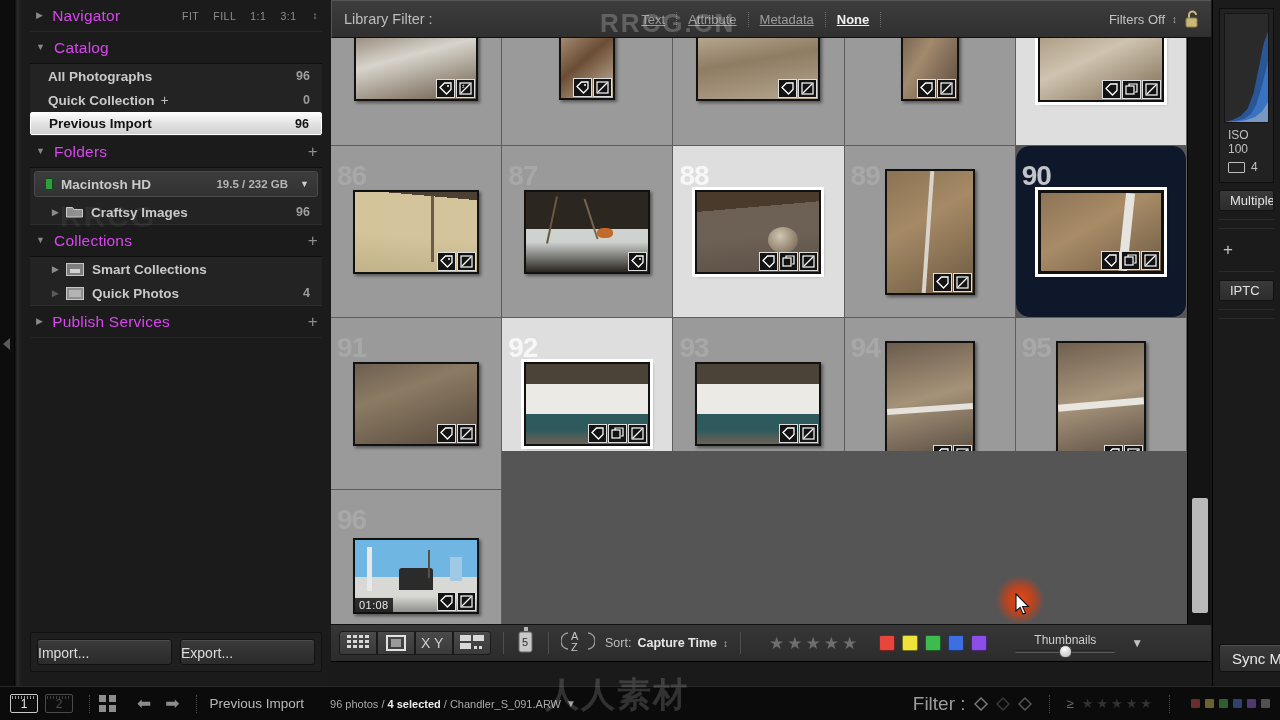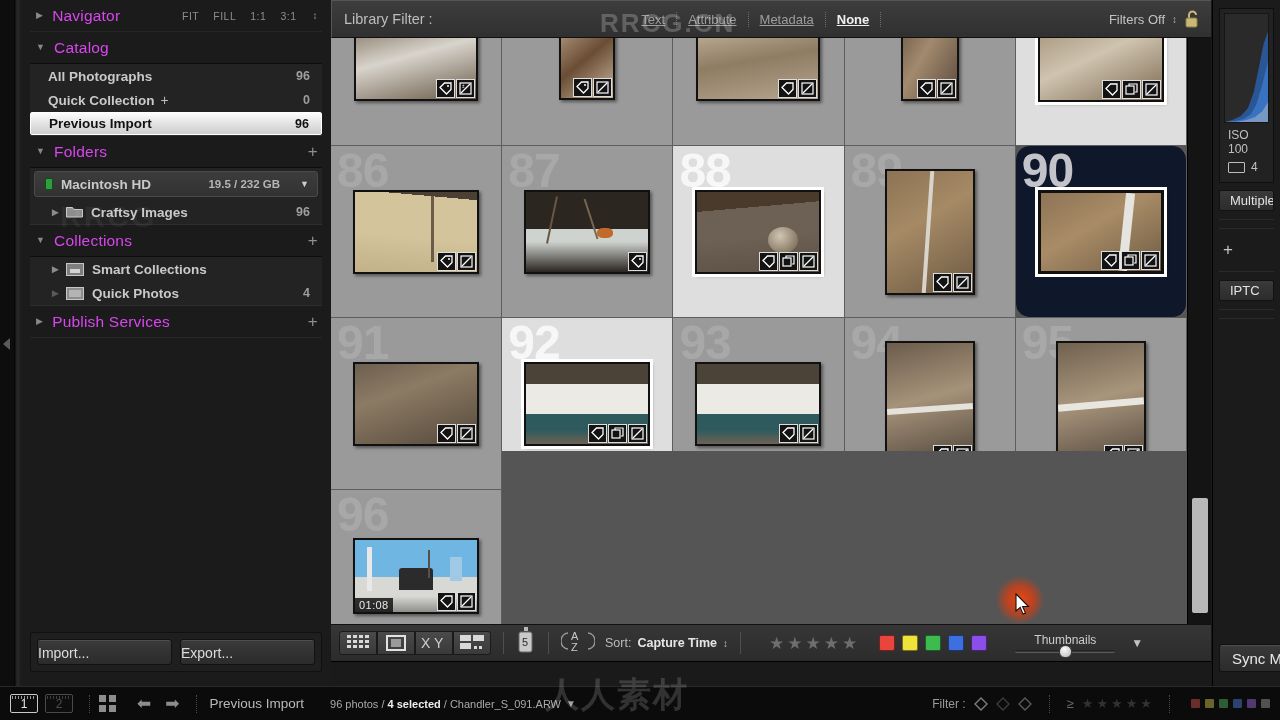--- a/index.html
+++ b/index.html
@@ -47,21 +47,21 @@
     color:#111; border:1px solid #fff; border-radius:2px; height:23px;
   }
   .row.selected .cnt { color:#111; }
   .row .qplus { color:#bdbdbd; font-weight:normal; margin-left:6px; font-size:14px; }
 
   .row.drive {
     background:linear-gradient(to bottom,#3c3c3c,#323232); border:1px solid #4a4a4a;
     border-radius:3px; height:26px; margin:3px 4px; padding:0 8px 0 10px; font-weight:bold;
   }
   .drive-led { width:8px; height:12px; background:#2f9e3f; border:1px solid #114a18; border-radius:1px; margin-right:8px; }
-  .drive-size { font-size:11.5px; color:#b5b5b5; font-weight:bold; margin-right:20px; }
+  .drive-size { font-size:11.5px; color:#b5b5b5; font-weight:bold; margin-right:12px; }
   .drive-tri { font-size:9px; color:#cfcfcf; }
 
   .row.child { padding-left:22px; }
   .disc-tri { width:14px; font-size:8.5px; color:#8b8b8b; flex:0 0 14px; }
   .disc-tri.dim { color:#5a5a5a; }
   .folder-ico { width:17px; height:12px; margin-right:8px; flex:0 0 17px; }
   .coll-ico { width:18px; height:13px; margin-right:8px; flex:0 0 18px; }
 
   
   #ie-wrap { position:absolute; left:8px; right:8px; bottom:14px; display:flex; gap:8px;
@@ -98,21 +98,21 @@
   .cell {
     position:relative; width:171.2px; height:172px;
     background:#9a9a9a;
     border-right:1px solid #5d5d5d; border-bottom:1px solid #5d5d5d;
     display:flex; align-items:center; justify-content:center;
   }
   .cell.sel { background:#dedede; }
   .cell.active { background:#0f172a;border-radius:14px; }
   .cell.empty { background:#9a9a9a; }
   .cell-idx {
-    position:absolute; left:6px; top:1px; font-size:48px; font-weight:bold;
+    position:absolute; left:6px; top:16px; font-size:28px; font-weight:bold;
     color:rgba(255,255,255,.14); line-height:1; letter-spacing:-1px;
   }
   .cell.sel .cell-idx, .cell.active .cell-idx { color:rgba(255,255,255,.75); }
   .thumb {
     position:relative; border:2px solid #111; background:#2b2b2b;
     box-shadow:2px 2px 3px rgba(0,0,0,.45);
     overflow:hidden;
   }
   .cell.active .thumb { border:3px solid #111; outline:3px solid #fff; }
   .badges { position:absolute; right:1px; bottom:1px; display:flex; gap:1px; }
@@ -186,21 +186,21 @@
   .sb-screen.dim::before { background:repeating-linear-gradient(to right,#3f3f3f 0 1px,transparent 1px 3px); }
   .sb-dots { border-left:1px dotted #4a4a4a; height:18px; margin:0 9px; }
   .sb-grid4 { display:grid; grid-template-columns:7px 7px; grid-template-rows:7px 7px; gap:3px; margin-right:14px;}
   .sb-grid4 i { background:#8d8d8d; display:block; }
   .sb-arrow { color:#8d8d8d; font-size:17px; margin:0 7px; line-height:1; }
   .sb-text { font-size:13.5px; color:#b9b9b9; margin-left:4px; }
   .sb-counts { font-size:11px; color:#a9a9a9; margin-left:26px; }
   .sb-counts b { color:#ededed; }
   .sb-caret { color:#9a9a9a; font-size:10px; margin-left:5px; }
   .sb-filter { margin-left:auto; display:flex; align-items:center; gap:8px; }
-  .sb-filter .fl { font-size:12px; color:#9c9c9c; }
+  .sb-filter .fl { font-size:19px; color:#9c9c9c; }
   .flag { width:14px; height:14px; }
   .sb-stars { display:flex; gap:3px; }
   .sb-star { color:#333; font-size:13px; }
   .sb-sw { display:flex; gap:5px; margin-left:4px; }
   .sb-sw i { width:9px; height:9px; display:block; border-radius:1px; opacity:.75; }
 
   
   #cursor-glow { position:absolute; left:665px; top:538px; width:48px; height:48px; border-radius:50%;
      background:radial-gradient(circle,rgba(236,72,18,.95) 0%,rgba(226,60,12,.72) 38%,rgba(200,45,8,0) 72%); }
   #cursor-arrow { position:absolute; left:684px; top:555px; width:16px; height:22px; }

